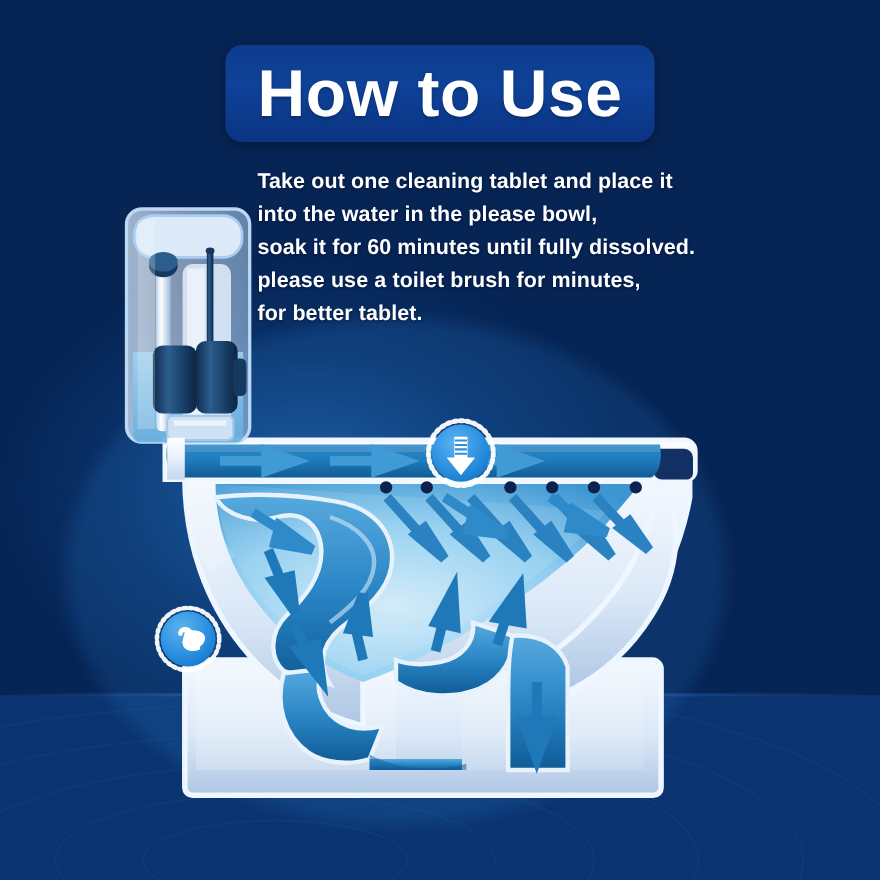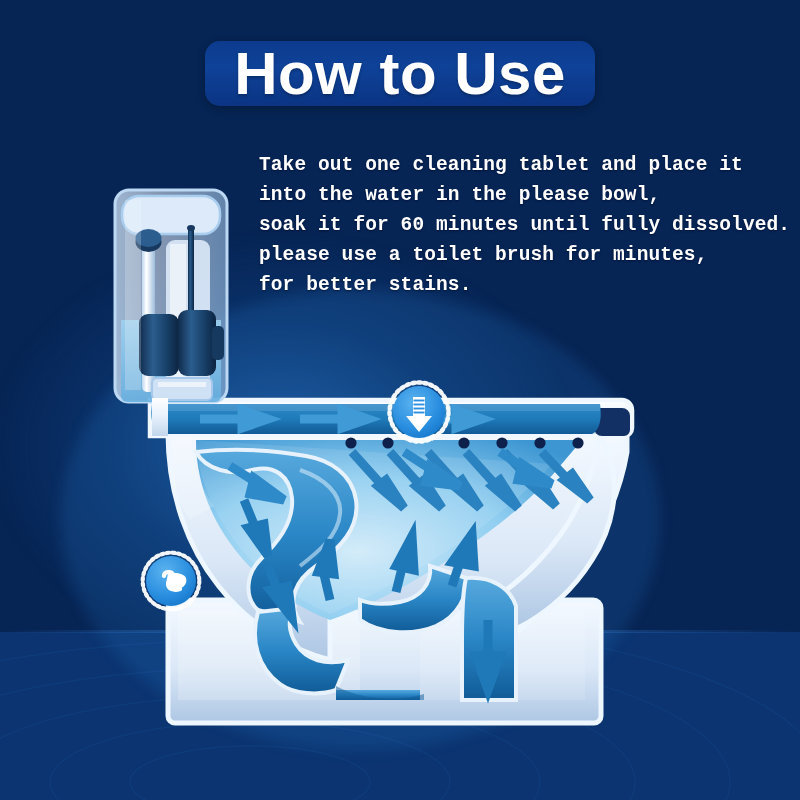--- a/index.html
+++ b/index.html
@@ -24,34 +24,34 @@
     background:
       radial-gradient(ellipse 600px 300px at 210px 190px, rgba(40,125,210,.55) 0%, rgba(22,85,165,.25) 45%, rgba(8,40,95,0) 80%),
       linear-gradient(180deg,#0a2f6c 0%,#0c3madeira 0%,#0d3madeira 0%,#0b3470 25%,#092c61 100%);
     background-color:#0b3470;}
   .floor-ripples{position:absolute;inset:0;opacity:.5;}
   .horizon{position:absolute;left:0;right:0;top:630px;height:3px;
     background:linear-gradient(90deg,rgba(20,70,150,0) 0%,rgba(60,130,215,.45) 30%,rgba(60,130,215,.35) 70%,rgba(20,70,150,0) 100%);}
 
   
   .title-banner{
-    position:absolute;left:205px;top:41px;width:390px;height:65px;
+    position:absolute;left:205px;top:41px;width:390px;height:88px;
     border-radius:15px;
     background:linear-gradient(180deg,#0c3b8d 0%,#0e4298 40%,#0b3483 100%);
     box-shadow:0 2px 10px rgba(0,0,0,.28);
     display:flex;align-items:center;justify-content:center;
   }
   .title-text{
     color:#ffffff;font-weight:bold;font-size:60px;letter-spacing:.5px;
     line-height:1;white-space:nowrap;
     text-shadow:0 2px 3px rgba(0,0,0,.25);
   }
 
   
-  .body-copy{position:absolute;left:259px;top:150px;width:520px;font-family:Liberation Mono, monospace;}
+  .body-copy{position:absolute;left:234px;top:150px;width:520px;}
   .body-line{
     color:#ffffff;font-weight:bold;font-size:19.5px;line-height:30px;
     white-space:nowrap;letter-spacing:.1px;
     text-shadow:0 1px 2px rgba(0,10,40,.55);
   }
 
   
   #toilet{position:absolute;left:0;top:0;width:800px;height:800px;}
 
   
@@ -398,16 +398,16 @@
 
   <div class="title-banner">
     <span class="title-text">How to Use</span>
   </div>
 
   <div class="body-copy">
     <div class="body-line">Take out one cleaning tablet and place it</div>
     <div class="body-line">into the water in the please bowl,</div>
     <div class="body-line">soak it for 60 minutes until fully dissolved.</div>
     <div class="body-line">please use a toilet brush for minutes,</div>
-    <div class="body-line">for better stains.</div>
+    <div class="body-line">for better tablet.</div>
   </div>
 
 </div>
 
 </body></html>

